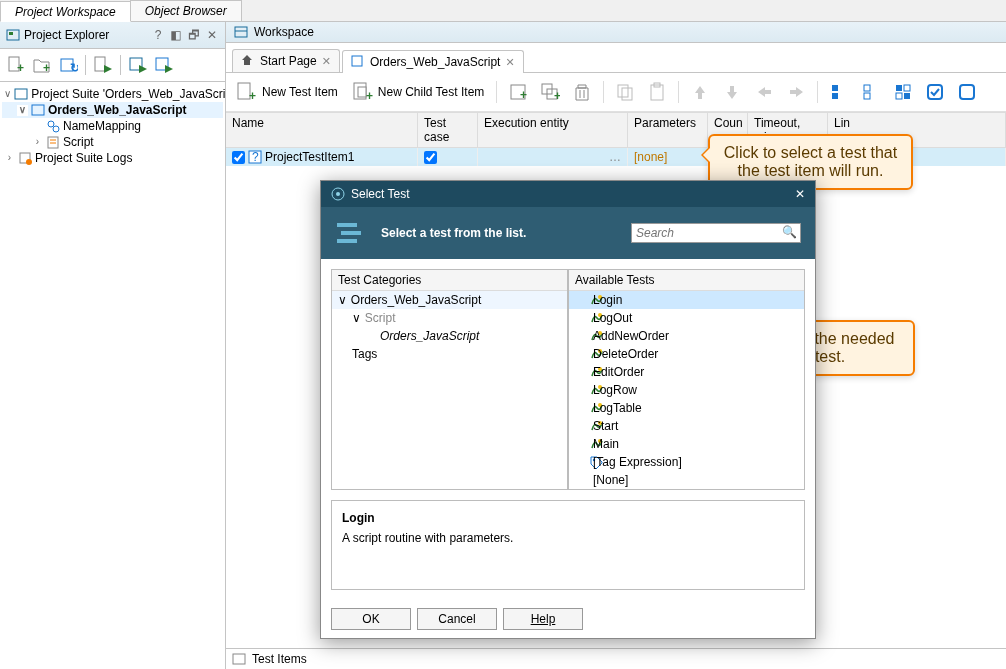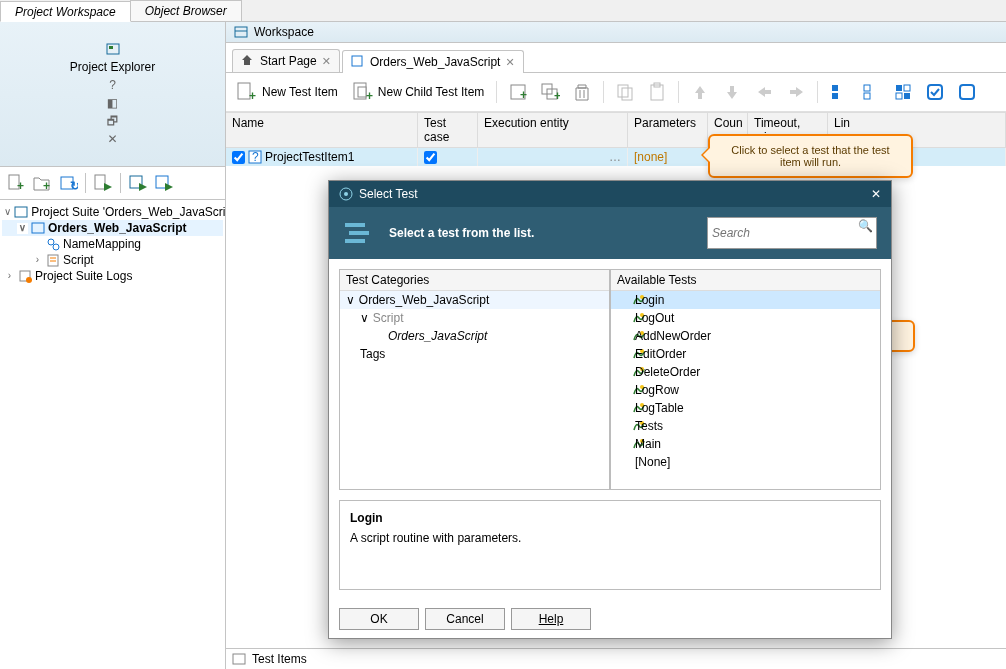--- a/index.html
+++ b/index.html
@@ -7,21 +7,21 @@
 
 
 .top-tabs { display: flex; border-bottom: 1px solid #c4c4c4; background: #f0f0f0; height: 22px; font-style: italic; }
 .top-tab { padding: 3px 14px; border: 1px solid #c4c4c4; border-bottom: none; margin-right: -1px; background: #f8f8f8; cursor: pointer; }
 .top-tab.active { background: #fff; border-bottom: 1px solid #fff; position: relative; top: 1px; }
 
 .main-area { display: flex; height: calc(100% - 22px); }
 
 
 .left-panel { width: 226px; border-right: 1px solid #c4c4c4; display: flex; flex-direction: column; }
-.panel-header { background: linear-gradient(#e8f2f8, #dceaf2); border-bottom: 1px solid #c4c4c4; padding: 20px 6px; display: flex; align-items: center; gap: 4px; flex-direction: column; }
+.panel-header { background: linear-gradient(#e8f2f8, #dceaf2); border-bottom: 1px solid #c4c4c4; padding: 6px 6px; display: flex; align-items: center; gap: 4px; }
 .panel-header .title { flex: 1; }
 .panel-header .btn { width: 14px; height: 14px; cursor: pointer; text-align: center; line-height: 14px; color: #666; }
 .proj-toolbar { border-bottom: 1px solid #c4c4c4; padding: 4px; display: flex; gap: 2px; }
 .proj-toolbar .tbtn { width: 24px; height: 24px; cursor: pointer; display: flex; align-items: center; justify-content: center; }
 .proj-toolbar .sep { width: 1px; background: #c4c4c4; margin: 2px 3px; }
 .tree { padding: 4px 2px; flex: 1; overflow: auto; }
 .tree-row { display: flex; align-items: center; gap: 3px; padding: 1px 2px; white-space: nowrap; cursor: pointer; }
 .tree-row.sel { background: #e5f3ff; }
 .tree-row .expander { width: 11px; height: 11px; background: #fff; color: #6b6b6b; text-align: center; line-height: 10px; font-size: 10px; cursor: pointer; }
 .tree-row .expander.empty { border: none; }
@@ -43,36 +43,36 @@
 .grid-head { display: flex; background: #f2f2f2; border-top: 1px solid #dcdcdc; border-bottom: 1px solid #dcdcdc; }
 .grid-head > div { padding: 3px 6px; border-right: 1px solid #dcdcdc; }
 .col-name { width: 192px; } .col-tc { width: 60px; } .col-exec { width: 150px; } .col-param { width: 80px; } .col-count { width: 40px; } .col-timeout { width: 80px; } .col-ln { flex:1; }
 .grid-row { display: flex; background: #d4edf9; }
 .grid-row > div { padding: 2px 6px; border-right: 1px solid #eee; display:flex; align-items:center; gap:3px;}
 .grid-row input[type=text]{ border:none; background:transparent; width:100%; }
 .bottom-tabs { border-top: 1px solid #c4c4c4; padding: 3px 6px; display:flex; gap:6px;}
 .spacer-flex{flex:1;}
 
 
-.callout { position: absolute; background: #fff3e0; border: 2px solid #f57c00; border-radius: 6px; padding: 8px 12px; color: #5b3b00; font-size: 11px; box-shadow: 0 2px 6px rgba(0,0,0,0.15); text-align:center;}
+.callout { position: absolute; background: #fff3e0; border: 2px solid #f57c00; border-radius: 6px; padding: 8px 12px; color: #5b3b00; font-size: 16px; box-shadow: 0 2px 6px rgba(0,0,0,0.15); text-align:center;}
 .callout::before { content: ""; position: absolute; width: 0; height: 0; }
 .callout.c1 { top: 134px; left: 708px; width: 205px; }
 .callout.c1::before { left: -18px; top: 10px; border: 9px solid transparent; border-right-color: #f57c00; }
 .callout.c1::after { content:""; position:absolute; left:-14px; top:12px; border:7px solid transparent; border-right-color:#fff3e0;}
 .callout.c2 { top: 320px; left: 745px; width: 170px; }
 .callout.c2::before { left: -18px; top: 14px; border: 9px solid transparent; border-right-color: #f57c00; }
 .callout.c2::after { content:""; position:absolute; left:-14px; top:16px; border:7px solid transparent; border-right-color:#fff3e0;}
 
 
-.dialog { position: absolute; top: 180px; left: 328px; width: 564px; background: #fff; border: 1px solid #888; box-shadow: 0 4px 20px rgba(0,0,0,0.4); }
+.dialog { position: absolute; top: 180px; left: 320px; width: 496px; background: #fff; border: 1px solid #888; box-shadow: 0 4px 20px rgba(0,0,0,0.4); }
 .dlg-title { background: #1e4a5f; color: #fff; padding: 6px 10px; display: flex; align-items: center; gap: 6px; }
 .dlg-title .close { margin-left: auto; cursor: pointer; color:#fff;}
 .dlg-banner { background: #2f5d73; color: #fff; padding: 10px 14px; display: flex; align-items: center; gap: 14px; }
 .dlg-banner .txt { font-weight: bold; flex: 1; }
-.dlg-banner input { width: 170px; padding: 8px 4px; border: 1px solid #999; }
+.dlg-banner input { width: 170px; padding: 2px 4px; border: 1px solid #999; }
 .dlg-body { padding: 10px; }
 .two-col { display: flex; }
 .col-box { flex: 1; border: 1px solid #bcbcbc; }
 .col-box-head { background: #f5f5f5; padding: 3px 6px; border-bottom: 1px solid #dcdcdc; }
 .col-box-body { height: 198px; overflow: auto; }
 .cat-row, .test-row { padding: 2px 6px; display: flex; align-items: center; gap: 4px; cursor: pointer; white-space:nowrap;}
 .test-row.sel { background: #cde8ff; }
 .cat-i1{padding-left:6px;} .cat-i2{padding-left:20px;} .cat-i4{padding-left:48px;font-style:italic;}
 .cat-row.sel{background:#eef6ff;}
 .test-row .ti{padding-left:14px;}
@@ -429,56 +429,63 @@
                   <path d="M3 11 Q5 3 8 7 T13 4" fill="none" stroke="#2e7d32" stroke-width="1.6"></path>
                   <circle cx="11" cy="4" r="2" fill="#f5c518"></circle>
                 </svg></span>
               <span>AddNewOrder</span>
             </div>
             <div class="test-row">
               <span class="micon ti"><svg width="14" height="14">
                   <path d="M3 11 Q5 3 8 7 T13 4" fill="none" stroke="#2e7d32" stroke-width="1.6"></path>
                   <circle cx="11" cy="4" r="2" fill="#f5c518"></circle>
                 </svg></span>
+              <span>DeleteOrder</span>
+            </div>
+            <div class="test-row">
+              <span class="micon ti"><svg width="14" height="14">
+                  <path d="M3 11 Q5 3 8 7 T13 4" fill="none" stroke="#2e7d32" stroke-width="1.6"></path>
+                  <circle cx="11" cy="4" r="2" fill="#f5c518"></circle>
+                </svg></span>
               <span>EditOrder</span>
             </div>
             <div class="test-row">
               <span class="micon ti"><svg width="14" height="14">
                   <path d="M3 11 Q5 3 8 7 T13 4" fill="none" stroke="#2e7d32" stroke-width="1.6"></path>
                   <circle cx="11" cy="4" r="2" fill="#f5c518"></circle>
                 </svg></span>
-              <span>DeleteOrder</span>
-            </div>
-            <div class="test-row">
-              <span class="micon ti"><svg width="14" height="14">
-                  <path d="M3 11 Q5 3 8 7 T13 4" fill="none" stroke="#2e7d32" stroke-width="1.6"></path>
-                  <circle cx="11" cy="4" r="2" fill="#f5c518"></circle>
-                </svg></span>
               <span>LogRow</span>
             </div>
             <div class="test-row">
               <span class="micon ti"><svg width="14" height="14">
                   <path d="M3 11 Q5 3 8 7 T13 4" fill="none" stroke="#2e7d32" stroke-width="1.6"></path>
                   <circle cx="11" cy="4" r="2" fill="#f5c518"></circle>
                 </svg></span>
               <span>LogTable</span>
             </div>
             <div class="test-row">
               <span class="micon ti"><svg width="14" height="14">
                   <path d="M3 11 Q5 3 8 7 T13 4" fill="none" stroke="#2e7d32" stroke-width="1.6"></path>
                   <circle cx="11" cy="4" r="2" fill="#f5c518"></circle>
                 </svg></span>
-              <span>Tests</span>
+              <span>Start</span>
             </div>
             <div class="test-row">
               <span class="micon ti"><svg width="14" height="14">
                   <path d="M3 11 Q5 3 8 7 T13 4" fill="none" stroke="#2e7d32" stroke-width="1.6"></path>
                   <circle cx="11" cy="4" r="2" fill="#f5c518"></circle>
                 </svg></span>
               <span>Main</span>
+            </div>
+            <div class="test-row">
+              <span class="micon ti"><svg width="14" height="14">
+                  <path d="M2 2h6l5 5v1l-6 6-5-5z" fill="none" stroke="#1976d2"></path>
+                  <circle cx="5" cy="5" r="1.2" fill="#1976d2"></circle>
+                </svg></span>
+              <span>[Tag Expression]</span>
             </div>
             <div class="test-row">
               <span class="micon ti" style="width: 14px;"></span>
               <span>[None]</span>
             </div>
           </div>
       </div>
     </div>
     <div class="desc-box">
       <div style="font-weight:bold;margin-bottom:6px;">Login</div>

